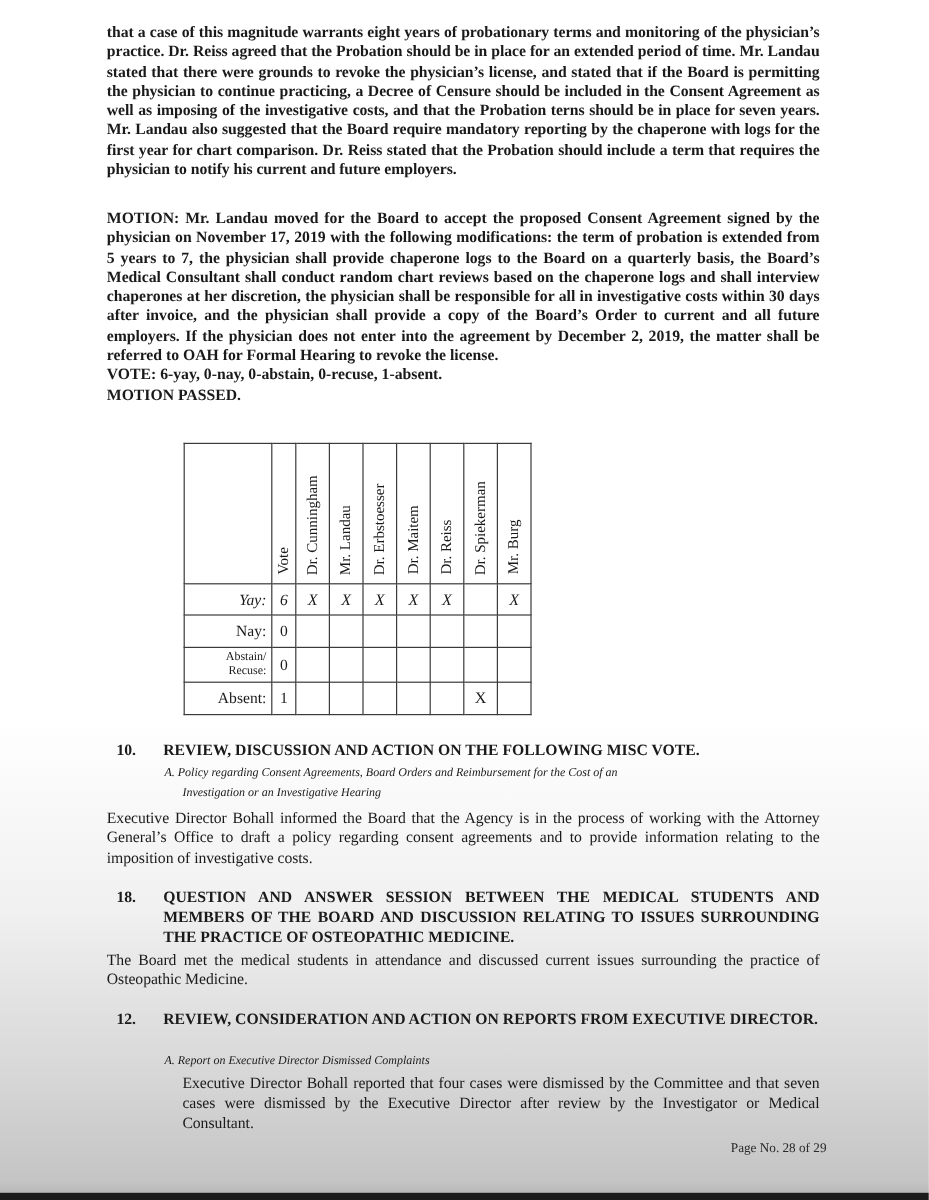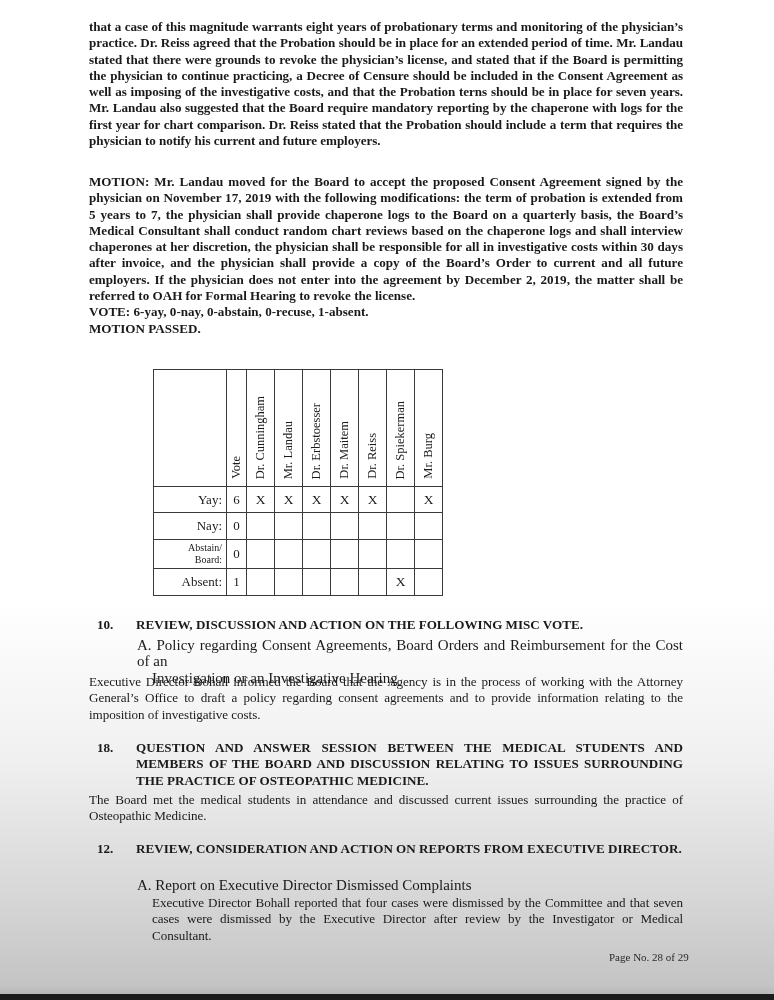--- a/index.html
+++ b/index.html
@@ -33,31 +33,31 @@
   .vote-table .hdr { height: 116px; }
   .vote-table .label-col { width: 68px; text-align: right; padding-right: 4px; }
   .vote-table .vote-col { width: 19px; text-align: center; }
   .vote-table .member-col { width: 27px; text-align: center; }
   .vote-table .rot {
     writing-mode: vertical-rl; transform: rotate(180deg);
     white-space: nowrap; display: inline-block;
     font-size: 12.5px; padding: 3px 0;
   }
   .vote-table th.hdr { vertical-align: bottom; }
-  .vote-table .r-yay td { height: 25px; }
+  .vote-table .r-yay td { height: 25px; font-style: italic; }
   .vote-table .r-nay td { height: 26px; }
   .vote-table .r-abs td { height: 28px; }
   .vote-table .r-absent td { height: 26px; }
   .vote-table .small-label { font-size: 10px; line-height: 12px; }
   .cell-x { font-size: 13.5px; }
 
   .item { position: absolute; left: 0; width: 594px; }
   .item-num { position: absolute; left: 8px; font-weight: bold; font-size: 13.1px; }
   .item-title { position: absolute; left: 47px; width: 547px; font-weight: bold; font-size: 13.1px; line-height: 16.3px; text-align: justify; text-align-last: left; }
-  .sub-item { position: absolute; font-size: 15px; line-height: 16.3px; }
+  .sub-item { position: absolute; font-size: 10px; line-height: 16.3px; font-style: italic; }
   .item10 { top: 617px; }
   .item10-a { left: 48px; top: 637px; width: 546px; text-align: justify; }
   .item10-a .cont { padding-left: 15px; }
   .item10-desc { position: absolute; left: 0; top: 674px; width: 594px; }
   .item11 { top: 740px; }
   .item11-desc { position: absolute; left: 0; top: 792px; width: 594px; }
   .item12 { top: 841px; }
   .item12-a { left: 48px; top: 877px; width: 546px; }
   .item12-desc { position: absolute; left: 63px; top: 895px; width: 531px; }
   .page-no { position: absolute; left: 609px; top: 951px; font-size: 11px; color: #2a2a2a; }
@@ -106,21 +106,21 @@
       <td class="member-col cell-x"></td>
       <td class="member-col cell-x"></td>
       <td class="member-col cell-x"></td>
       <td class="member-col cell-x"></td>
       <td class="member-col cell-x"></td>
       <td class="member-col cell-x"></td>
     </tr>
     <tr class="r-abs">
       <td class="label-col small-label">
         <div>Abstain/</div>
-        <div>Board:</div>
+        <div>Recuse:</div>
       </td>
       <td class="vote-col">0</td>
       <td class="member-col cell-x"></td>
       <td class="member-col cell-x"></td>
       <td class="member-col cell-x"></td>
       <td class="member-col cell-x"></td>
       <td class="member-col cell-x"></td>
       <td class="member-col cell-x"></td>
       <td class="member-col cell-x"></td>
     </tr>

